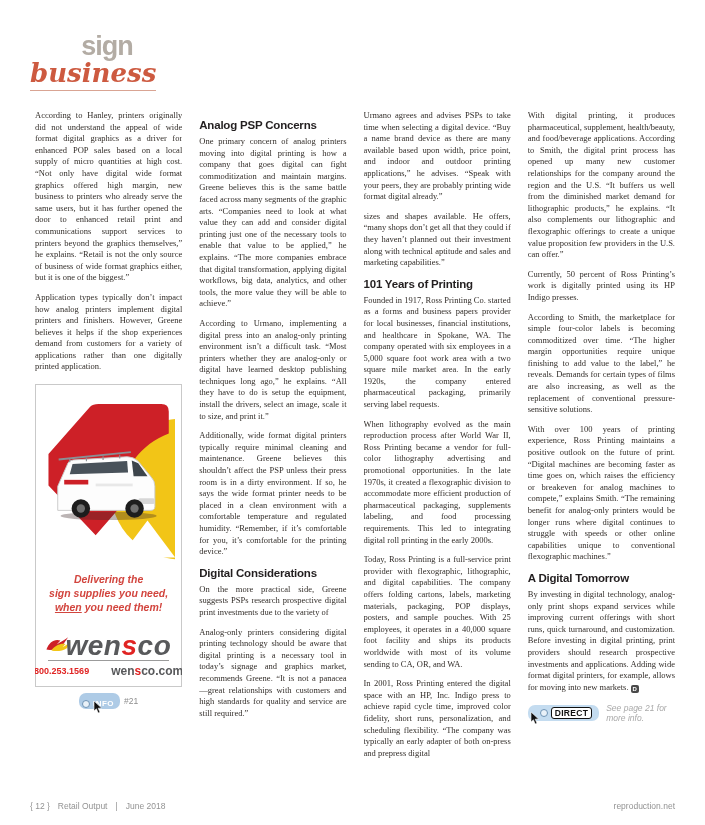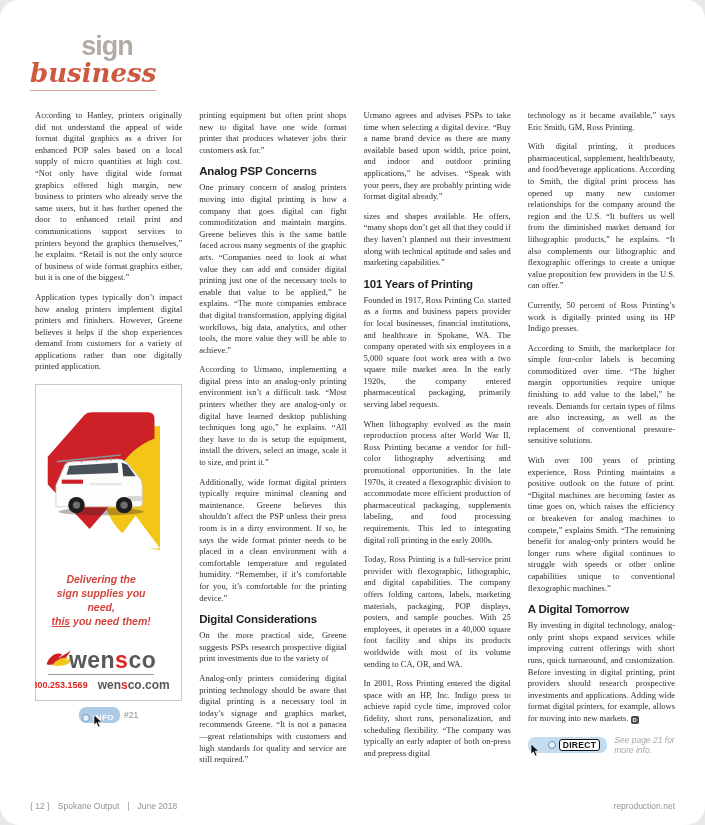--- a/index.html
+++ b/index.html
@@ -1,20 +1,20 @@
 <!DOCTYPE html>
 <html><head>
 <meta charset="utf-8">
 <style>
   * { margin:0; padding:0; box-sizing:border-box; }
   html,body { background:#e8e8e8; }
   .page {
     position:relative; width:705px; height:825px; margin:0 auto;
     background:#ffffff; overflow:hidden;
-    font-family:"Liberation Serif", serif; color:#332e2a;border-radius:19px;
+    font-family:"Liberation Serif", serif; color:#332e2a;
   }
   
   .logo { position:absolute; top:34px; left:30px; width:126px; }
   .logo-sign {
     display:block; text-align:center; padding-left:28px;
     font-family:"Liberation Sans", sans-serif; font-weight:bold;
     font-size:27px; letter-spacing:-1px; color:#b3aca4; line-height:24px;
   }
   .logo-business {
     display:block; font-family:"DejaVu Serif", serif; font-style:italic;
@@ -39,39 +39,39 @@
   }
   .endmark {
     display:inline-block; width:8px; height:8px; background:#4a4a4a;
     color:#fff; font-family:"Liberation Sans", sans-serif; font-weight:bold;
     font-size:6px; line-height:8px; text-align:center; border-radius:2px;
     vertical-align:-1px; margin-left:2px;
   }
   
   .ad {
     margin-top:11px; width:100%; border:1px solid #c9c9c9; background:#fff;
-    padding:7px 21px 8px 6px;
+    padding:7px 6px 8px 6px;
   }
   .ad-graphic { display:block; width:100%; height:172px; }
   .ad-tagline {
     margin-top:8px; text-align:center;
     font-family:"Liberation Sans", sans-serif; font-style:italic;
     font-weight:bold; font-size:10.5px; line-height:14px; color:#d2453e;
   }
   .ad-tagline .u { text-decoration:underline; }
   .wensco { margin-top:14px; padding:0 4px; }
   .wensco-top { display:flex; align-items:flex-end; justify-content:center; }
   .wensco-ribbons { width:52px; height:32px; margin-right:-6px; margin-bottom:-2px; }
   .wensco-word {
     font-family:"Liberation Sans", sans-serif; font-weight:bold;
-    font-size:23px; letter-spacing:0.5px; color:#58595b; line-height:24px;
+    font-size:28px; letter-spacing:0.5px; color:#58595b; line-height:24px;font-style:italic;
   }
   .wensco-word .red { color:#e02423; }
   .wensco-divider { border-top:1.5px solid #9b9b9b; margin:2px 2px 3px 2px; }
-  .wensco-bottom { display:flex; align-items:center; justify-content:center; gap:5px; }
+  .wensco-bottom { display:flex; align-items:center; justify-content:center; gap:11px; }
   .wensco-phone {
     font-family:"Liberation Sans", sans-serif; font-weight:bold;
     font-size:9px; color:#e02423;
   }
   .wensco-vline { width:1px; height:11px; background:#9b9b9b; }
   .wensco-site {
     font-family:"Liberation Sans", sans-serif; font-weight:bold;
     font-size:12px; color:#58595b;
   }
   .wensco-site .red { color:#e02423; }
@@ -86,21 +86,21 @@
     position:relative;
   }
   .pill .circle-icon {
     width:8px; height:8px; border-radius:50%; background:#e9f1f8;
     border:1px solid #6f94b5; display:inline-block;
   }
   .pill .pill-label {
     font-family:"Liberation Sans", sans-serif; font-weight:bold;
     font-size:8px; color:#ffffff; letter-spacing:0.5px;
   }
-  .pill.direct-pill { background:#c4dcf0; padding:2px 7px 2px 20px; }
+  .pill.direct-pill { background:#c4dcf0; padding:2px 7px 2px 12px; }
   .pill.direct-pill .pill-label {
     color:#111; border:1.5px solid #111; border-radius:3px;
     padding:0 3px; background:#fff; font-size:8.5px; letter-spacing:0.3px;
   }
   .hash-num {
     font-family:"Liberation Sans", sans-serif; font-size:8.5px; color:#8d8d8d;
   }
   .cursor-icon { position:absolute; width:10px; height:13px; }
   .info-cursor { left:58px; top:8px; }
   .direct-row {
@@ -166,21 +166,21 @@
 
           <circle cx="42" cy="119" r="10" fill="#1d1d1d"></circle>
           <circle cx="42" cy="119" r="4.5" fill="#6f6f6f"></circle>
           <circle cx="100" cy="119" r="10" fill="#1d1d1d"></circle>
           <circle cx="100" cy="119" r="4.5" fill="#6f6f6f"></circle>
         </svg>
 
         <div class="ad-tagline">
           <span>Delivering the</span><br>
           <span>sign supplies you need,</span><br>
-          <span class="u">this</span><span> you need them!</span>
+          <span class="u">when</span><span> you need them!</span>
         </div>
 
         <div class="wensco">
           <div class="wensco-top">
             <svg class="wensco-ribbons" viewBox="0 0 60 34">
               <path d="M1,30 C7,13 20,4 34,9 L25,18 C35,12 45,6 52,1 L39,20 C27,30 10,33 1,30 Z" fill="#cd2027"></path>
               <path d="M13,32 C21,21 33,15 46,17 L39,24 C46,21 53,16 58,11 L49,27 C39,34 22,35 13,32 Z" fill="#f2c517"></path>
             </svg>
             <span class="wensco-word"><span>wen</span><span class="red">s</span><span>co</span></span>
           </div>
@@ -199,42 +199,40 @@
           <span class="pill-label">INFO</span>
         </span>
         <span class="hash-num">#21</span>
         <svg class="cursor-icon info-cursor" viewBox="0 0 10 13">
           <path d="M1,0 L1,10 L3.4,7.8 L5.2,12 L7,11.2 L5.2,7.2 L8.6,7 Z" fill="#111" stroke="#fff" stroke-width="0.6"></path>
         </svg>
       </div>
     </div>
 
     <div class="col">
-      <p>printing equipment but often print shops new to digital have one wide format printer that produces whatever jobs their customers ask for.”</p>
       <h3>Analog PSP Concerns</h3>
       <p>One primary concern of analog printers moving into digital printing is how a company that goes digital can fight commoditization and maintain margins. Greene believes this is the same battle faced across many segments of the graphic arts. “Companies need to look at what value they can add and consider digital printing just one of the necessary tools to enable that value to be applied,” he explains. “The more companies embrace that digital transformation, applying digital workflows, big data, analytics, and other tools, the more value they will be able to achieve.”</p>
       <p>According to Urmano, implementing a digital press into an analog-only printing environment isn’t a difficult task. “Most printers whether they are analog-only or digital have learned desktop publishing techniques long ago,” he explains. “All they have to do is setup the equipment, install the drivers, select an image, scale it to size, and print it.”</p>
       <p>Additionally, wide format digital printers typically require minimal cleaning and maintenance. Greene believes this shouldn’t affect the PSP unless their press room is in a dirty environment. If so, he says the wide format printer needs to be placed in a clean environment with a comfortable temperature and regulated humidity. “Remember, if it’s comfortable for you, it’s comfortable for the printing device.”</p>
       <h3>Digital Considerations</h3>
       <p>On the more practical side, Greene suggests PSPs research prospective digital print investments due to the variety of</p>
       <p>Analog-only printers considering digital printing technology should be aware that digital printing is a necessary tool in today’s signage and graphics market, recommends Greene. “It is not a panacea—great relationships with customers and high standards for quality and service are still required.”</p>
     </div>
 
     <div class="col">
       <p>Urmano agrees and advises PSPs to take time when selecting a digital device. “Buy a name brand device as there are many available based upon width, price point, and indoor and outdoor printing applications,” he advises. “Speak with your peers, they are probably printing wide format digital already.”</p>
       <p>sizes and shapes available. He offers, “many shops don’t get all that they could if they haven’t planned out their investment along with technical aptitude and sales and marketing capabilities.”</p>
       <h3>101 Years of Printing</h3>
       <p>Founded in 1917, Ross Printing Co. started as a forms and business papers provider for local businesses, financial institutions, and healthcare in Spokane, WA. The company operated with six employees in a 5,000 square foot work area with a two square mile market area. In the early 1920s, the company entered pharmaceutical packaging, primarily serving label requests.</p>
       <p>When lithography evolved as the main reproduction process after World War II, Ross Printing became a vendor for full-color lithography advertising and promotional opportunities. In the late 1970s, it created a flexographic division to accommodate more efficient production of pharmaceutical packaging, supplements labeling, and food processing requirements. This led to integrating digital roll printing in the early 2000s.</p>
       <p>Today, Ross Printing is a full-service print provider with flexographic, lithographic, and digital capabilities. The company offers folding cartons, labels, marketing materials, packaging, POP displays, posters, and sample pouches. With 25 employees, it operates in a 40,000 square foot facility and ships its products worldwide with most of its volume sending to CA, OR, and WA.</p>
       <p>In 2001, Ross Printing entered the digital space with an HP, Inc. Indigo press to achieve rapid cycle time, improved color fidelity, short runs, personalization, and scheduling flexibility. “The company was typically an early adapter of both on-press and prepress digital</p>
     </div>
 
     <div class="col">
-      <p>technology as it became available,” says Eric Smith, GM, Ross Printing.</p>
       <p>With digital printing, it produces pharmaceutical, supplement, health/beauty, and food/beverage applications. According to Smith, the digital print process has opened up many new customer relationships for the company around the region and the U.S. “It buffers us well from the diminished market demand for lithographic products,” he explains. “It also complements our lithographic and flexographic offerings to create a unique value proposition few providers in the U.S. can offer.”</p>
       <p>Currently, 50 percent of Ross Printing’s work is digitally printed using its HP Indigo presses.</p>
       <p>According to Smith, the marketplace for simple four-color labels is becoming commoditized over time. “The higher margin opportunities require unique finishing to add value to the label,” he reveals. Demands for certain types of films are also increasing, as well as the replacement of conventional pressure-sensitive solutions.</p>
       <p>With over 100 years of printing experience, Ross Printing maintains a positive outlook on the future of print. “Digital machines are becoming faster as time goes on, which raises the efficiency or breakeven for analog machines to compete,” explains Smith. “The remaining benefit for analog-only printers would be longer runs where digital continues to struggle with speeds or other online capabilities unique to conventional flexographic machines.”</p>
       <h3>A Digital Tomorrow</h3>
       <p><span>By investing in digital technology, analog-only print shops expand services while improving current offerings with short runs, quick turnaround, and customization. Before investing in digital printing, print providers should research prospective investments and applications. Adding wide format digital printers, for example, allows for moving into new markets.</span><span class="endmark">D</span></p>
 
       <div class="direct-row">
         <span class="pill direct-pill">
           <span class="circle-icon"></span>
@@ -244,21 +242,21 @@
         <svg class="cursor-icon direct-cursor" viewBox="0 0 10 13">
           <path d="M1,0 L1,10 L3.4,7.8 L5.2,12 L7,11.2 L5.2,7.2 L8.6,7 Z" fill="#111" stroke="#fff" stroke-width="0.6"></path>
         </svg>
       </div>
     </div>
   </div>
 
   <div class="footer">
     <div class="footer-left">
       <span>{ 12 }</span>
-      <span>Spokane Output</span>
+      <span>Retail Output</span>
       <span>|</span>
       <span>June 2018</span>
     </div>
     <div class="footer-right">
       <span>reproduction.net</span>
     </div>
   </div>
 
 </div>
 

